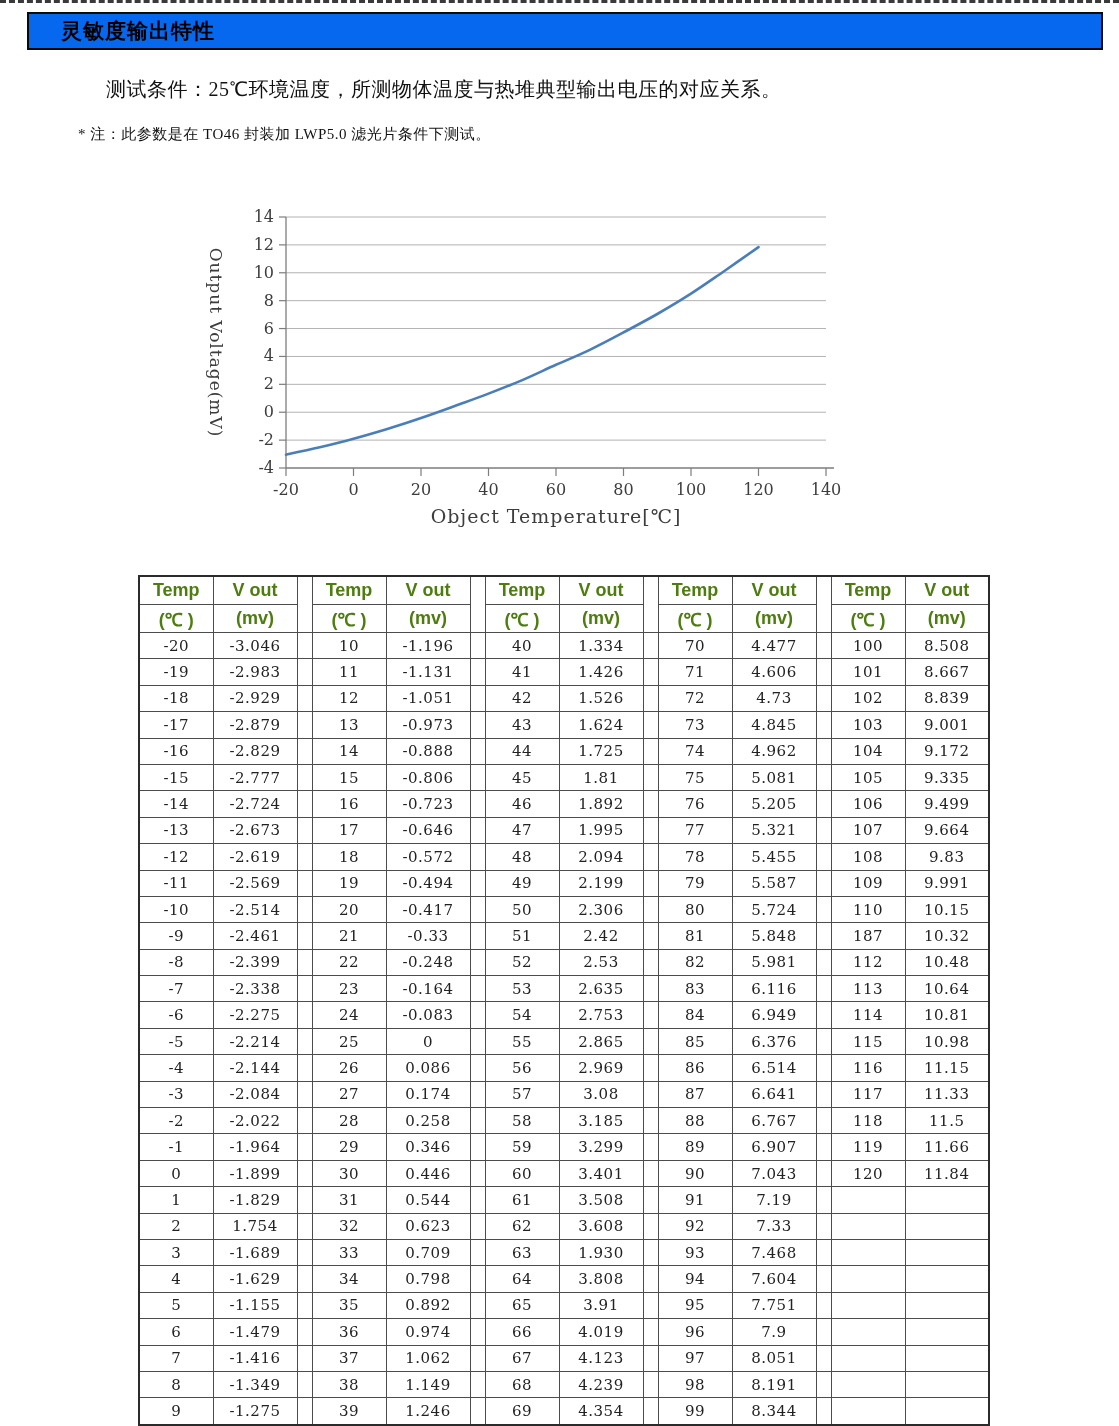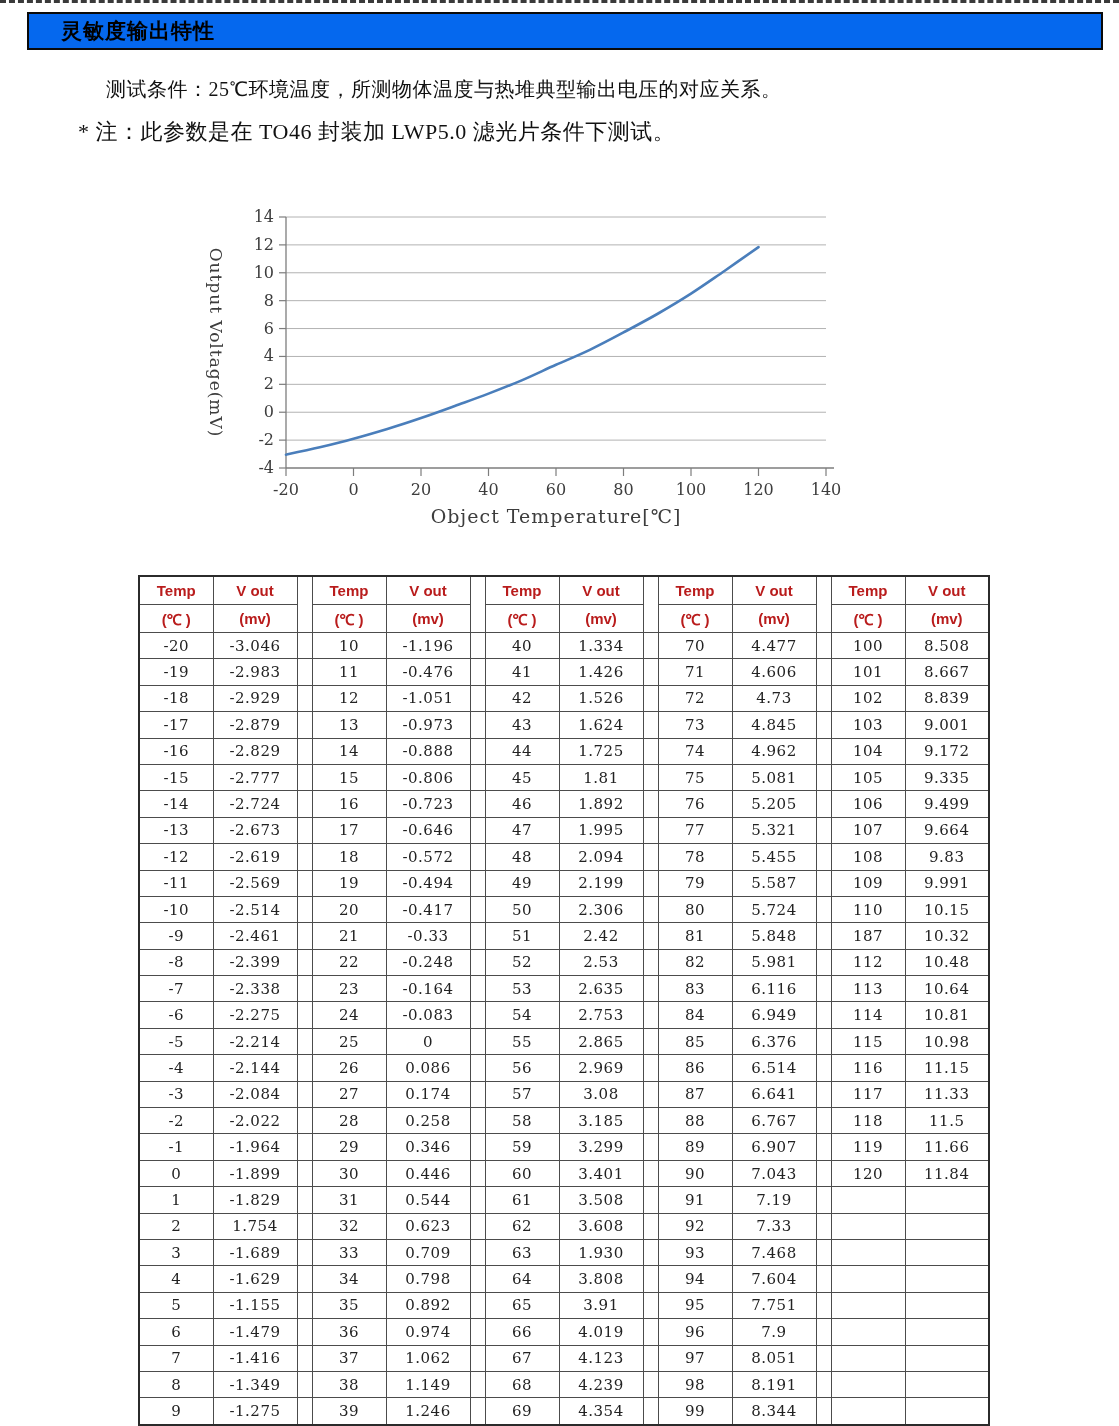--- a/index.html
+++ b/index.html
@@ -4,29 +4,29 @@
 <style>
   html,body{margin:0;padding:0;background:#fff;}
   .page{position:relative;width:1119px;height:1426px;background:#fff;overflow:hidden;
         font-family:"Liberation Serif",serif;color:#111;}
   .top-dash{position:absolute;left:0;top:0;width:100%;height:0;border-top:3px dashed #3a3a3a;}
   .section-bar{position:absolute;left:27px;top:12px;width:1076px;height:38px;background:#0568ee;
         border:2px solid #0a0a0a;box-sizing:border-box;display:flex;align-items:center;}
   .section-bar span{font-family:"Liberation Sans",sans-serif;font-weight:bold;font-size:21px;
         color:#000;padding-left:32px;letter-spacing:1px;}
   .cond-line{position:absolute;left:78px;top:76px;font-size:20px;letter-spacing:0.5px;margin-left:28px;}
-  .note-line{position:absolute;left:78px;top:117px;font-size:22px;letter-spacing:0.5px;}
+  .note-line{position:absolute;left:78px;top:125px;font-size:15px;letter-spacing:0.5px;}
   .chart-wrap{position:absolute;left:150px;top:205px;width:720px;height:340px;}
   .chart-wrap svg{display:block;}
   .chart-wrap text{font-family:"DejaVu Serif",serif;fill:#3d3d3d;}
   table.vt{position:absolute;left:138px;top:575px;border-collapse:collapse;table-layout:fixed;
         width:852px;border:2px solid #2b2b2b;}
   table.vt th,table.vt td{border:1px solid #4c4c4c;text-align:center;padding:0;overflow:hidden;
         white-space:nowrap;}
-  table.vt th{font-family:"Liberation Sans",sans-serif;font-weight:bold;font-size:15px;height:27px;color:#b91c1c;margin-left:8px;}
+  table.vt th{font-family:"Liberation Sans",sans-serif;font-weight:bold;font-size:18px;height:27px;color:#4d7c0f;margin-left:8px;}
   table.vt td{font-family:"DejaVu Serif",serif;font-size:15px;height:25.4px;color:#222;letter-spacing:0.5px;}
   table.vt .sp{border-top:1px solid #4c4c4c;border-bottom:1px solid #4c4c4c;}
 </style>
 </head>
 <body>
 
 <div class="page">
   <div class="top-dash"></div>
 
   <div class="section-bar">
@@ -155,21 +155,21 @@
           <td>4.477</td>
           <td class="sp"></td>
           <td>100</td>
           <td>8.508</td>
         </tr>
         <tr>
           <td>-19</td>
           <td>-2.983</td>
           <td class="sp"></td>
           <td>11</td>
-          <td>-0.476</td>
+          <td>-1.131</td>
           <td class="sp"></td>
           <td>41</td>
           <td>1.426</td>
           <td class="sp"></td>
           <td>71</td>
           <td>4.606</td>
           <td class="sp"></td>
           <td>101</td>
           <td>8.667</td>
         </tr>

